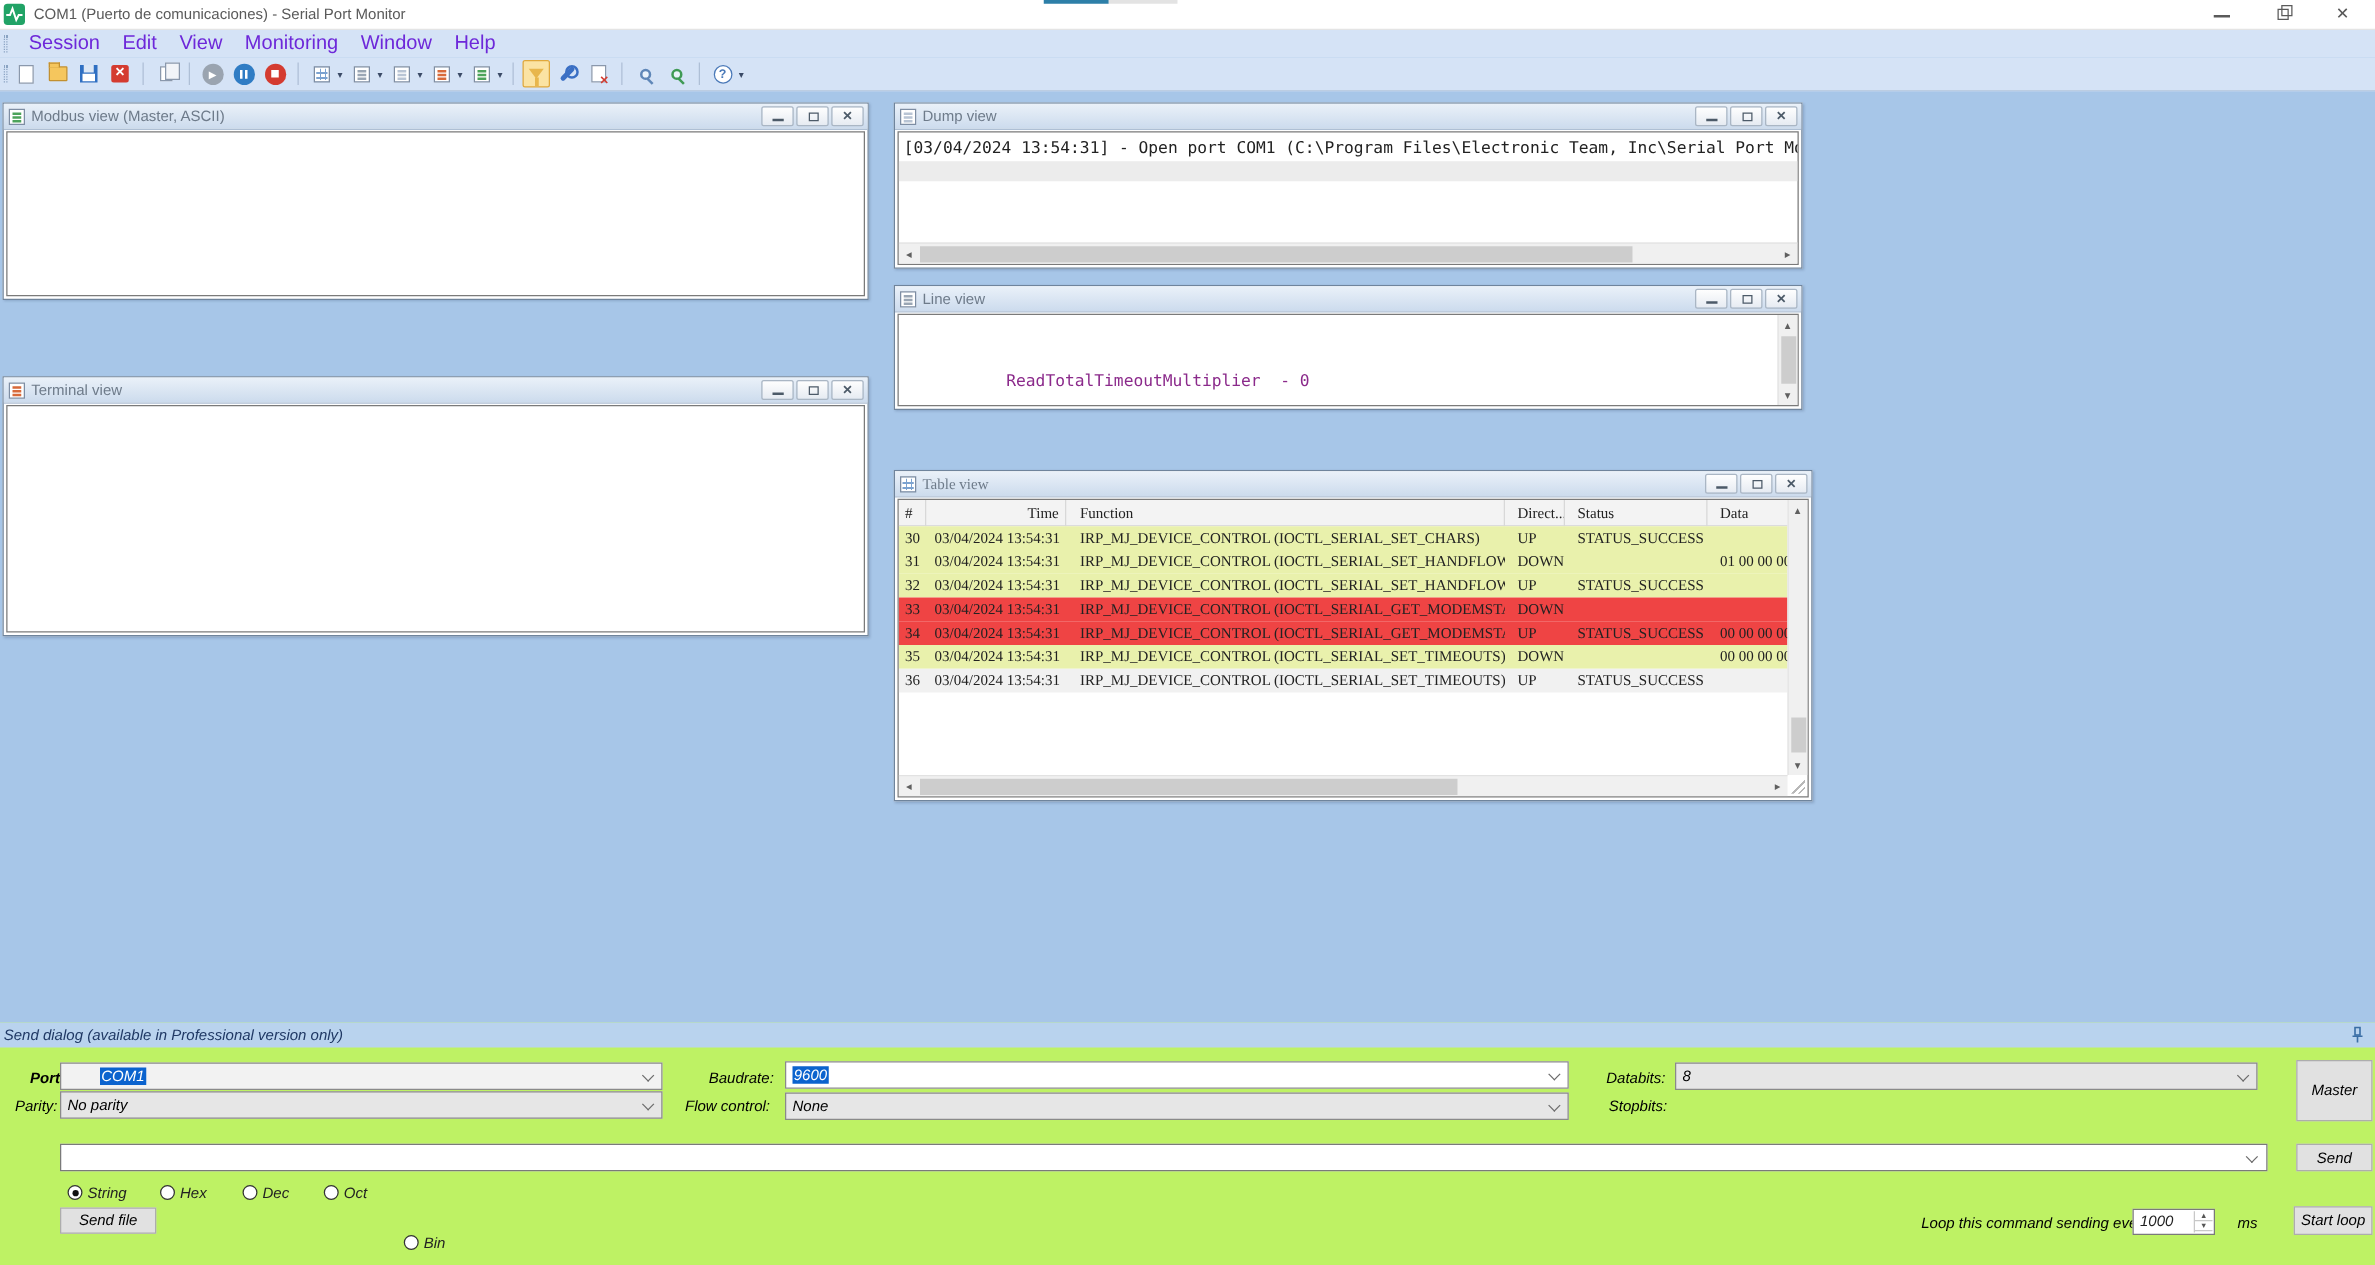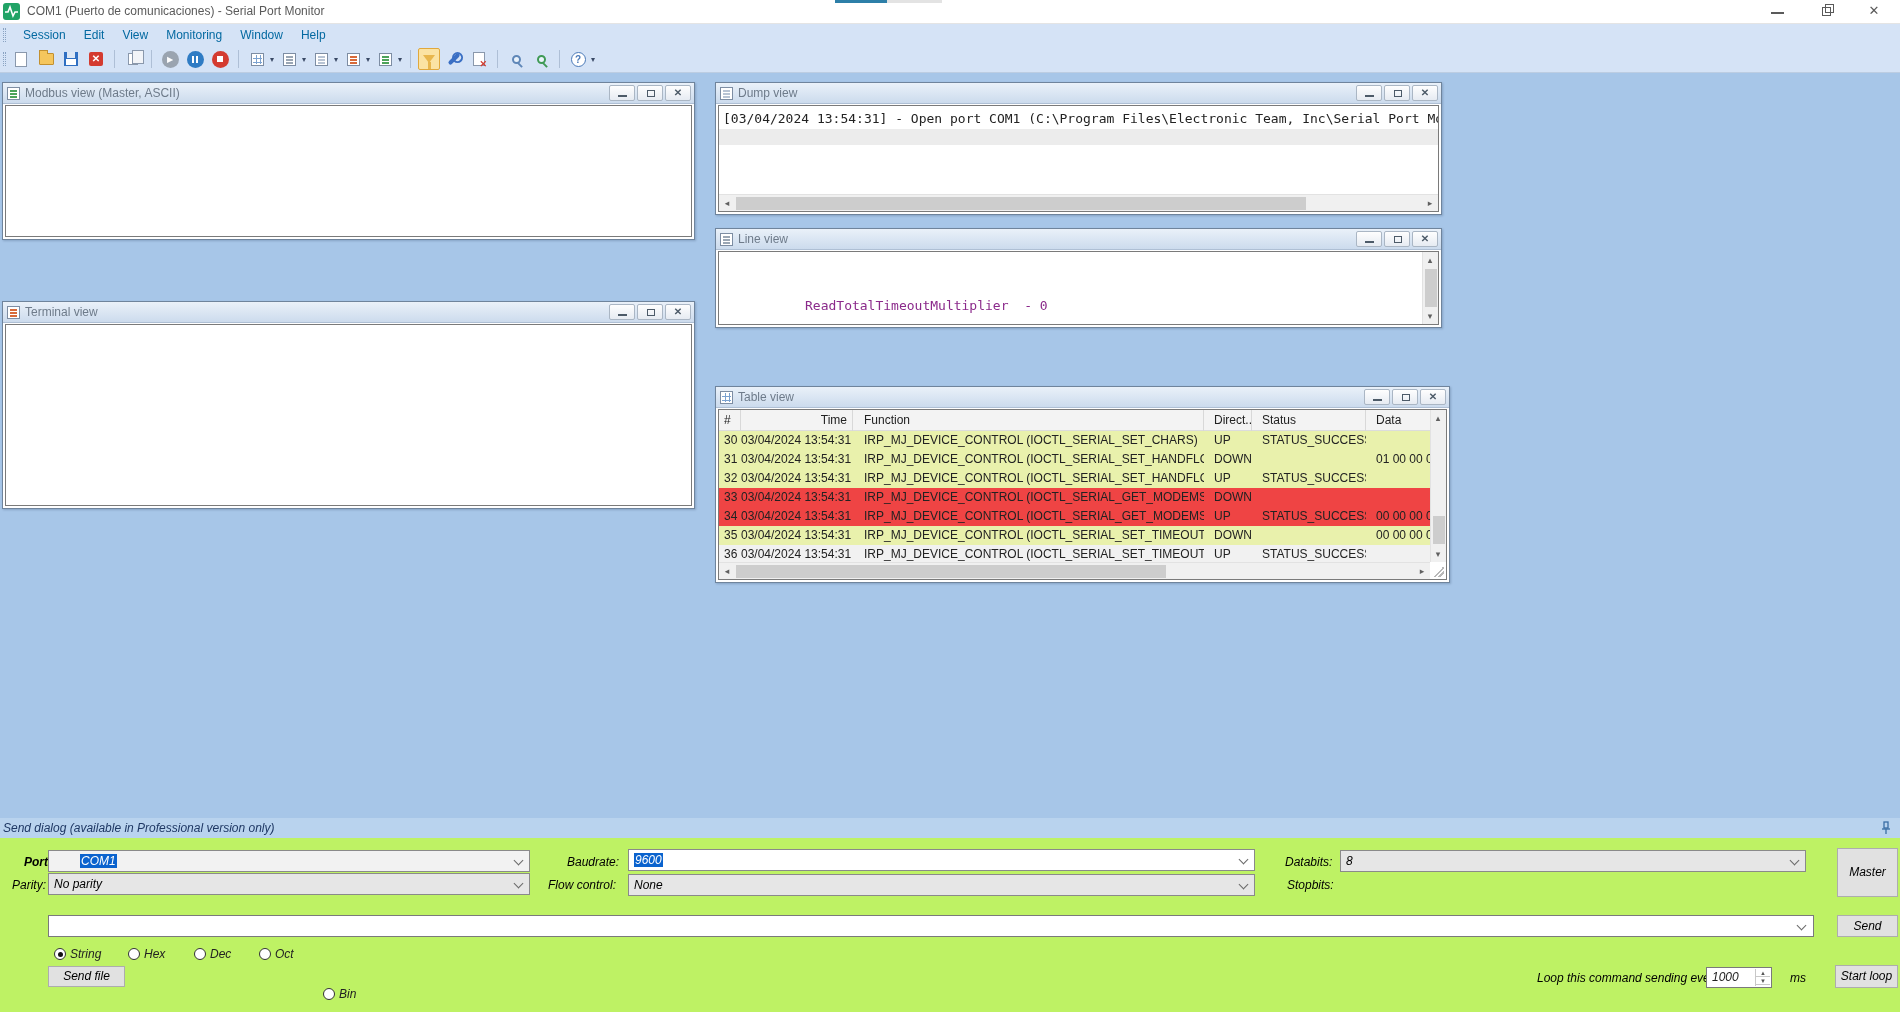--- a/index.html
+++ b/index.html
@@ -14,21 +14,21 @@
   .top-accent { left:835px; top:0; width:52px; height:3px; background:#2d7fa8; }
   .top-accent2 { left:887px; top:0; width:55px; height:3px; background:#e3e3e3; }
   .winctl { top:0; width:44px; height:24px; text-align:center; color:#5a5a5a; cursor:pointer; }
   .winctl .dash { position:absolute; left:15px; top:12px; width:13px; height:1.5px; background:#5a5a5a; }
   .winctl .rsq1 { position:absolute; left:16px; top:7px; width:9px; height:9px; border:1.2px solid #5a5a5a; background:#fff; }
   .winctl .rsq2 { position:absolute; left:19px; top:4px; width:9px; height:9px; border:1.2px solid #5a5a5a; }
   .winctl .x { position:absolute; left:0; top:3px; width:44px; text-align:center; font-size:13px; color:#5a5a5a; }
 
   
   .menubar { left:0; top:24px; width:1900px; height:22px; background:#d5e3f6; display:flex; align-items:center; padding-left:14px; }
-  .menu-item { padding:2px 9px; color:#0369a1; font-size:12px; cursor:default; }
+  .menu-item { padding:2px 9px; color:#6d28d9; font-size:16px; cursor:default; }
   .grip { position:absolute; left:3px; top:4px; width:3px; height:14px; border-left:1px dotted #8aa3c2; border-right:1px dotted #8aa3c2; }
   .toolbar { left:0; top:46px; width:1900px; height:27px; background:#d5e3f6; border-bottom:1px solid #bccde2; display:flex; align-items:center; padding-left:10px; gap:3px; }
   .tb { width:22px; height:22px; display:flex; align-items:center; justify-content:center; position:relative; border-radius:2px; }
   .tb-sep { width:1px; height:18px; background:#aebfd6; margin:0 4px; }
   .caret { font-size:8px; color:#3a4a66; margin:0 1px 0 -1px; }
   .icon-page { width:12px; height:15px; background:#fff; border:1px solid #8a98ac; }
   .icon-folder { width:15px; height:12px; background:#f5c65d; border:1px solid #c29030; border-radius:1px; position:relative; }
   .icon-folder:before { content:""; position:absolute; left:-1px; top:-4px; width:7px; height:3px; background:#f5c65d; border:1px solid #c29030; border-bottom:none; }
   .icon-save { width:14px; height:14px; background:#2f6fc2; position:relative; }
   .icon-save:before { content:""; position:absolute; left:3px; top:0; width:8px; height:6px; background:#dce7f5; }
@@ -349,21 +349,21 @@
     </div>
     <div class="mono" style="position:absolute; left:0; top:84px; width:590px; height:18px; background:#efefef; color:#111; font-size:13px; line-height:18px; padding-left:4px; white-space:nowrap; overflow:hidden;">--------------------------------------------------------------------------------------</div>
     <div class="vsb">
       <div class="sbarrow" style="top:0; right:0;">▴</div>
       <div class="sbarrow" style="bottom:0; right:0;">▾</div>
       <div class="sbthumb" style="top:17px; bottom:17px; left:2px; width:12px;"></div>
     </div>
   </div>
 </div>
 
-<div class="child" style="left:715px; top:386px; width:735px; height:197px;">
+<div class="child" style="left:715px; top:376px; width:735px; height:265px;font-family:Liberation Serif, serif;">
   <div class="ct">
     <span class="vicon grid13"></span>
     <span class="ct-title">Table view</span>
     <span class="cbtns">
       <span class="cbtn">
           <span class="mn"></span>
         </span>
       <span class="cbtn">
           <span class="mx"></span>
         </span>

